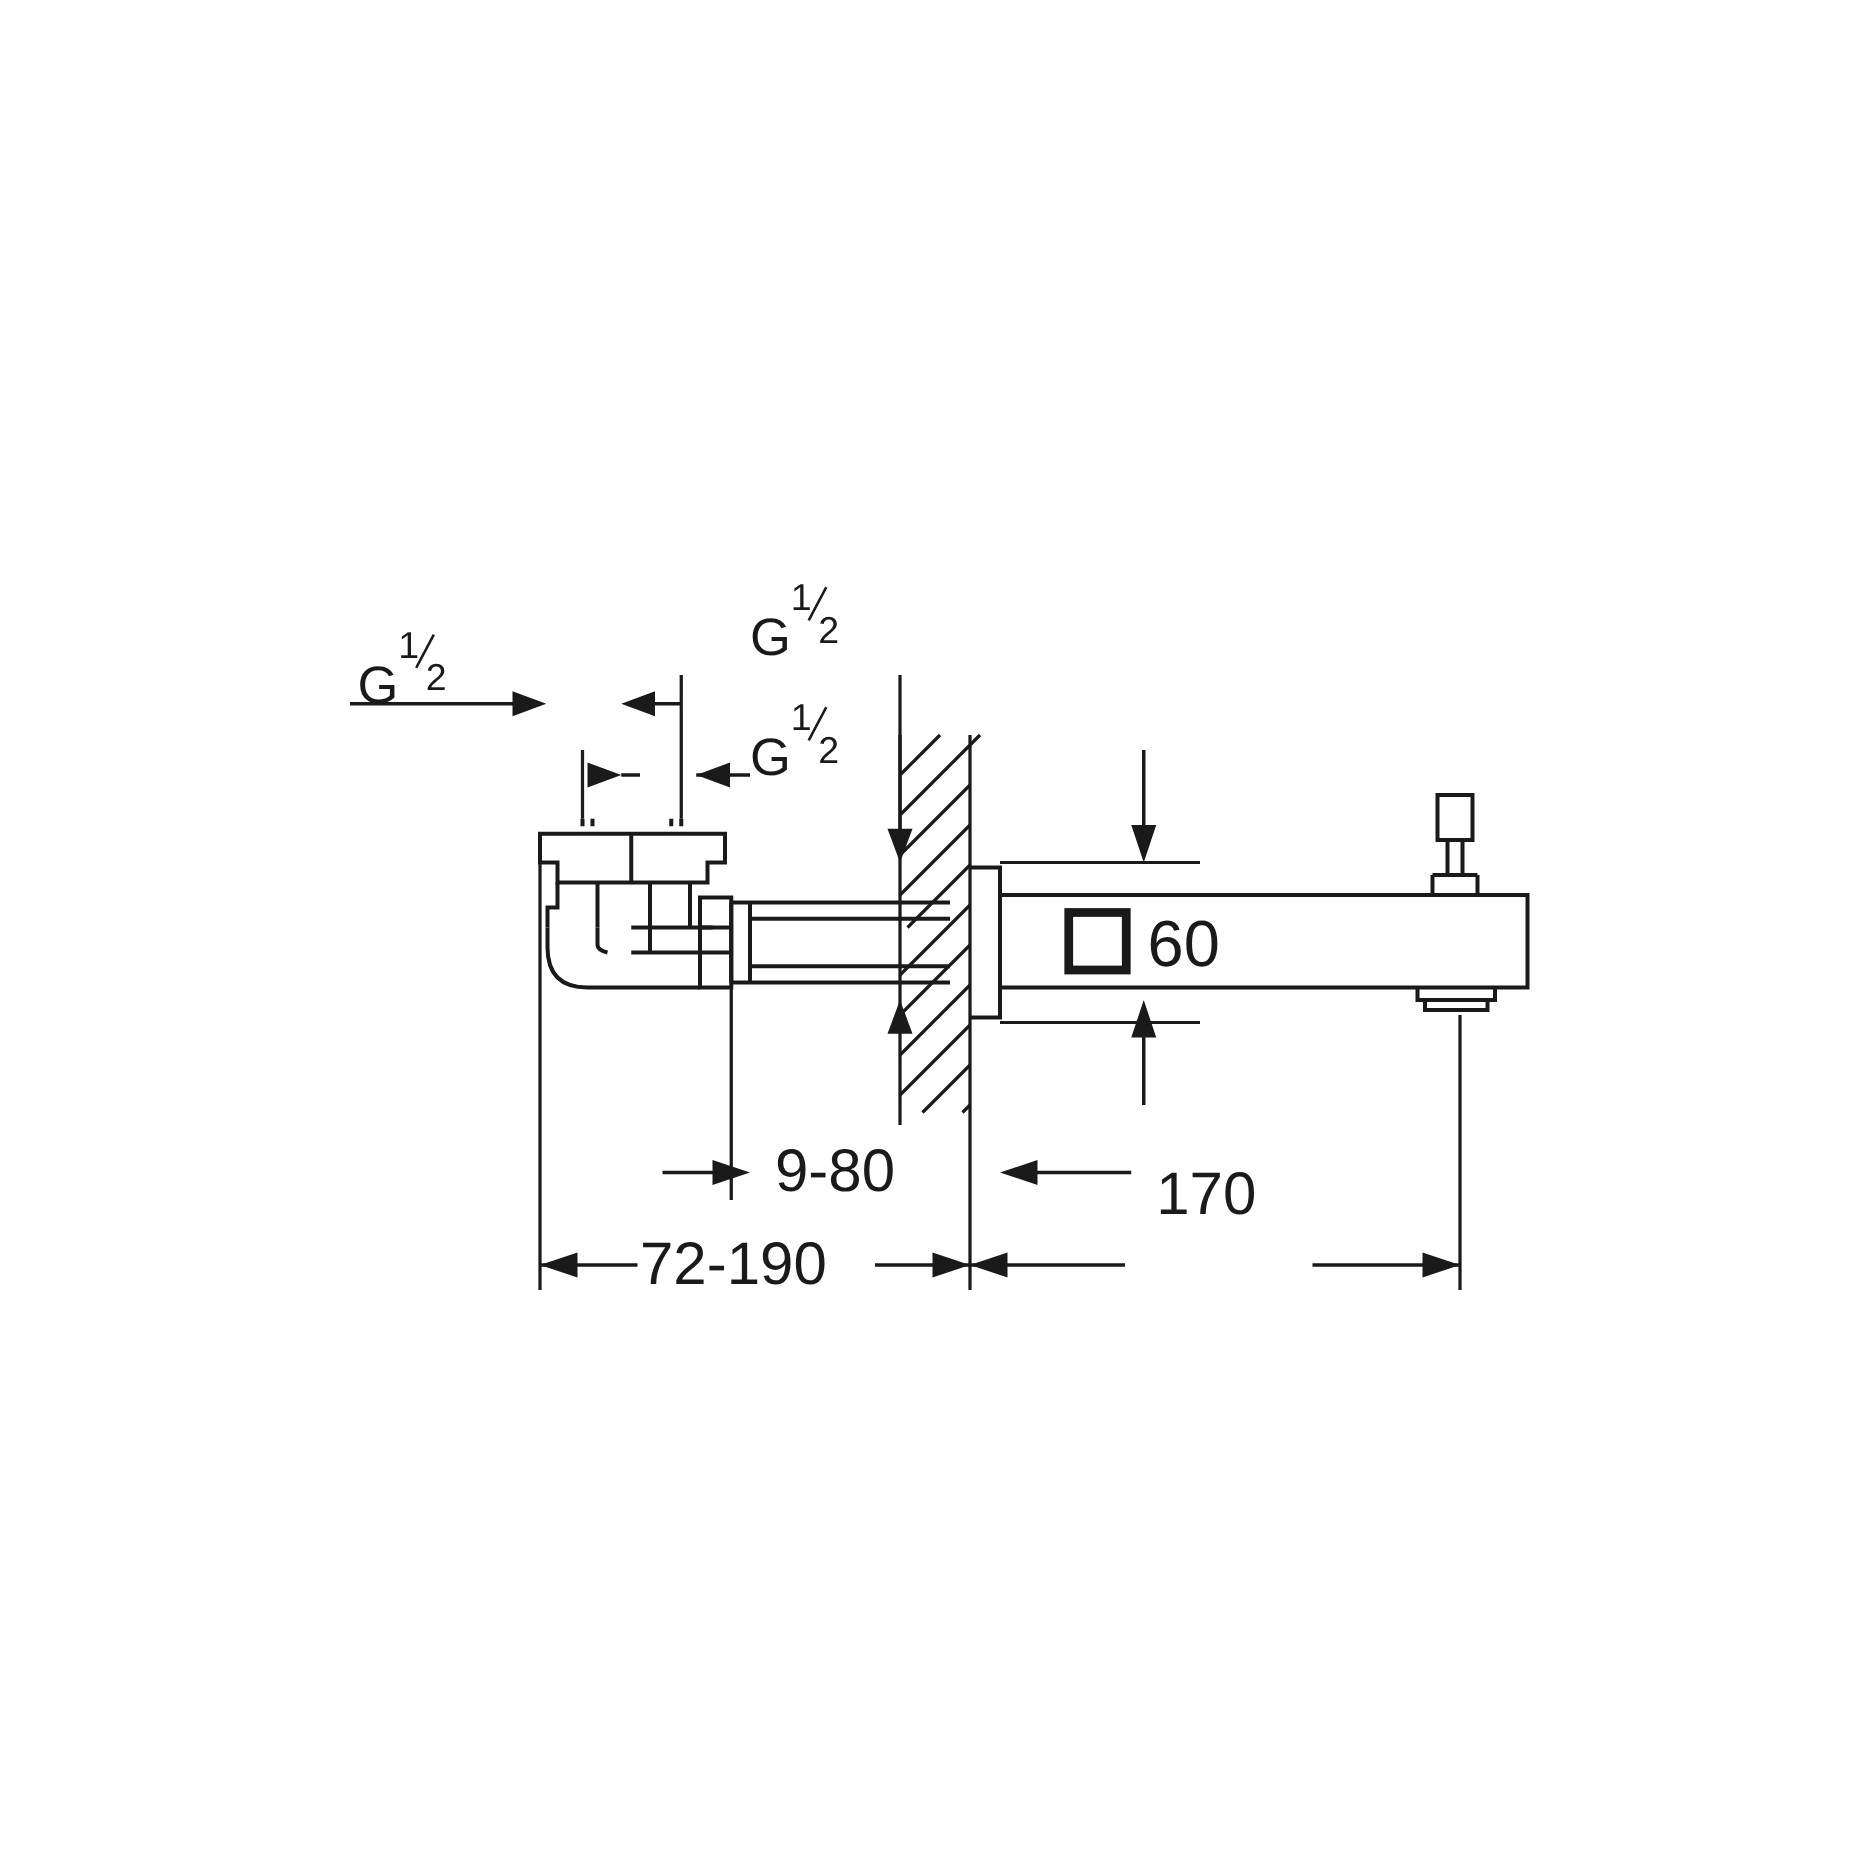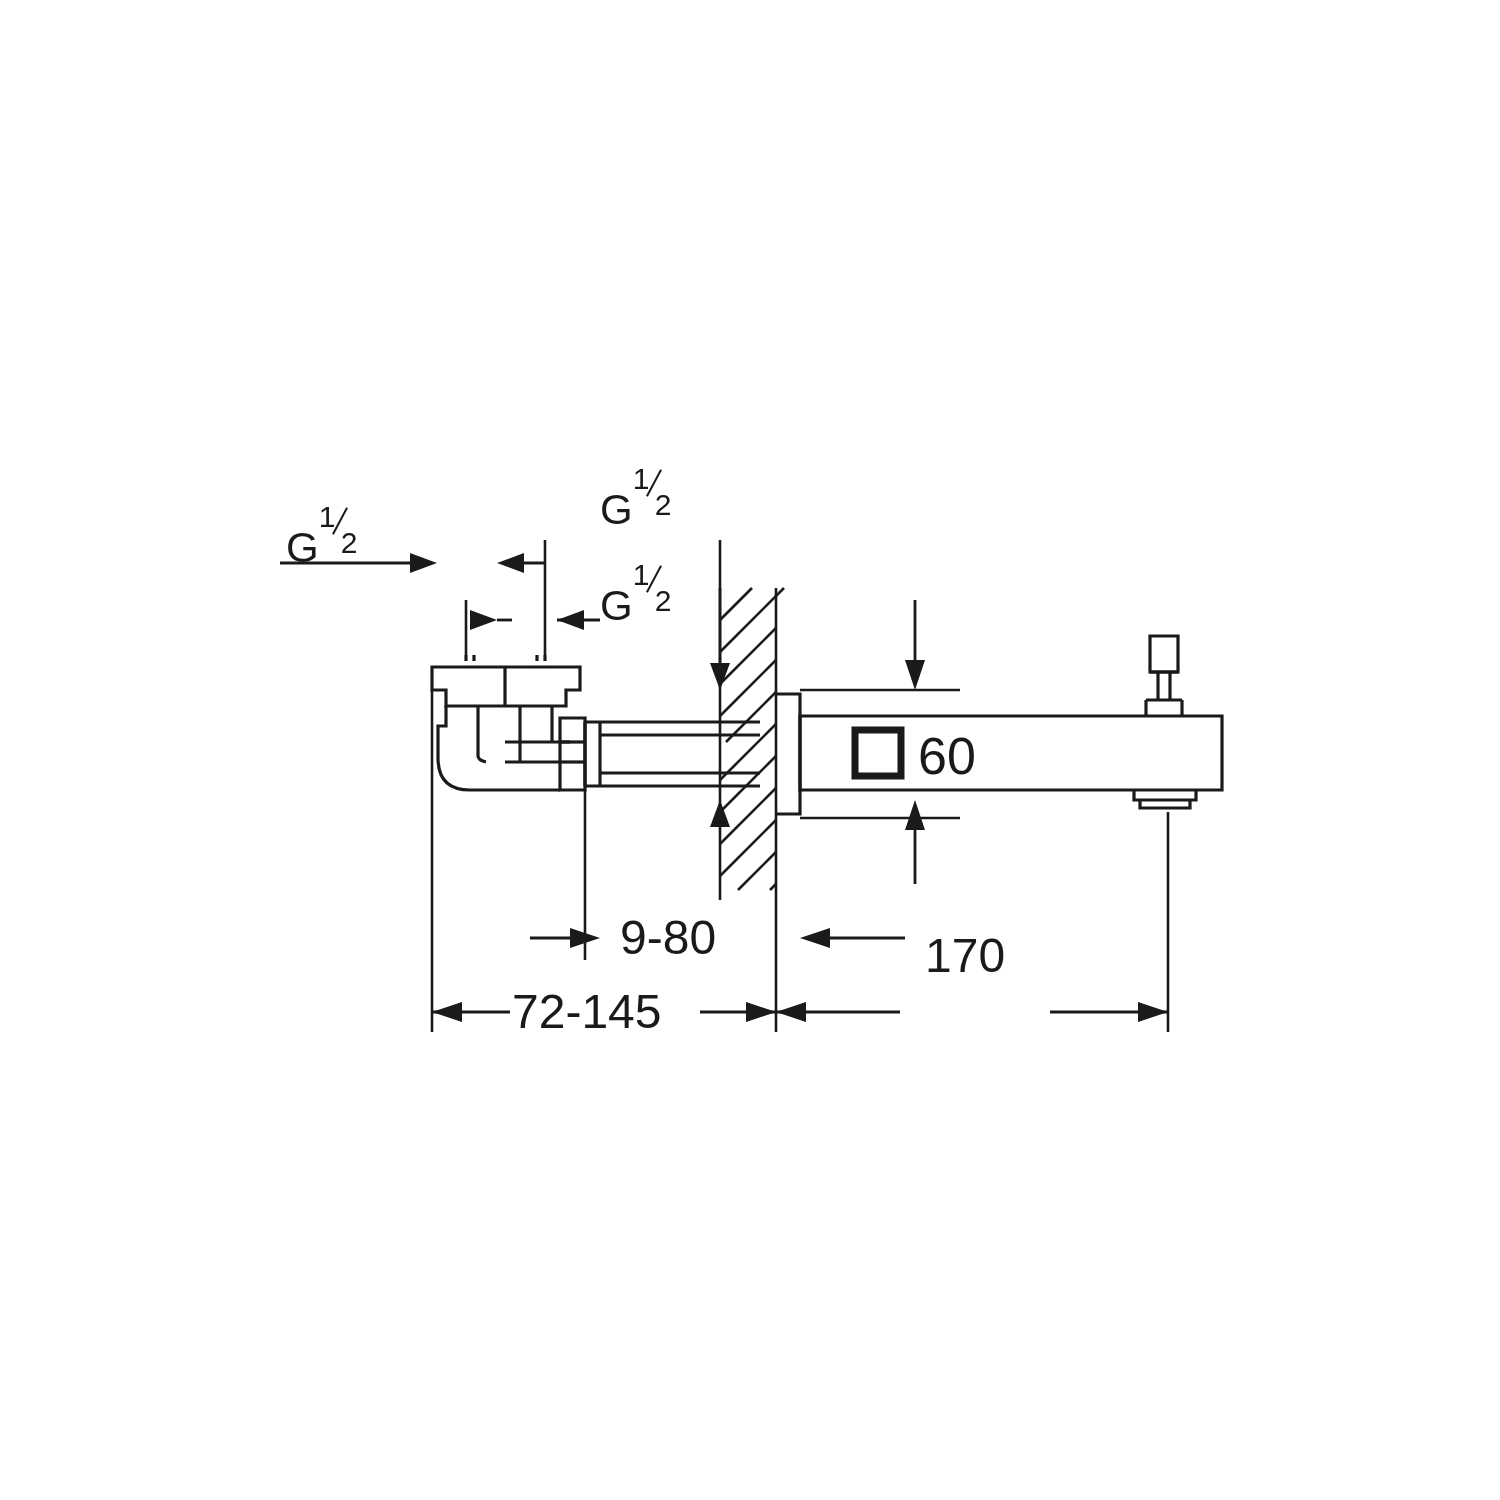--- a/index.html
+++ b/index.html
@@ -227,17 +227,17 @@
   </div>
 
   <div class="lbl g-text" style="left:600px; top:576px;">
     <span>G</span><span class="frac"><span class="num">1</span><span class="bar"></span><span class="den">2</span></span>
   </div>
 
   <div class="lbl dim-text" style="left:918px; top:730px; font-size:52px;">60</div>
 
   <div class="lbl dim-text" style="left:620px; top:914px; font-size:48px;">9-80</div>
 
-  <div class="lbl dim-text" style="left:512px; top:988px; font-size:48px;">72-145</div>
+  <div class="lbl dim-text" style="left:512px; top:988px; font-size:48px;">72-190</div>
 
   <div class="lbl dim-text" style="left:925px; top:932px; font-size:48px;">170</div>
 
 </div>
 
 </body></html>

